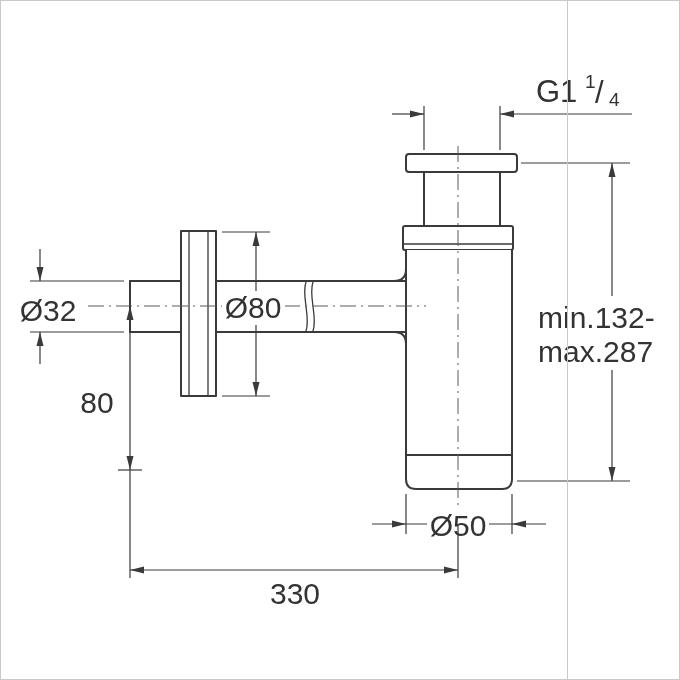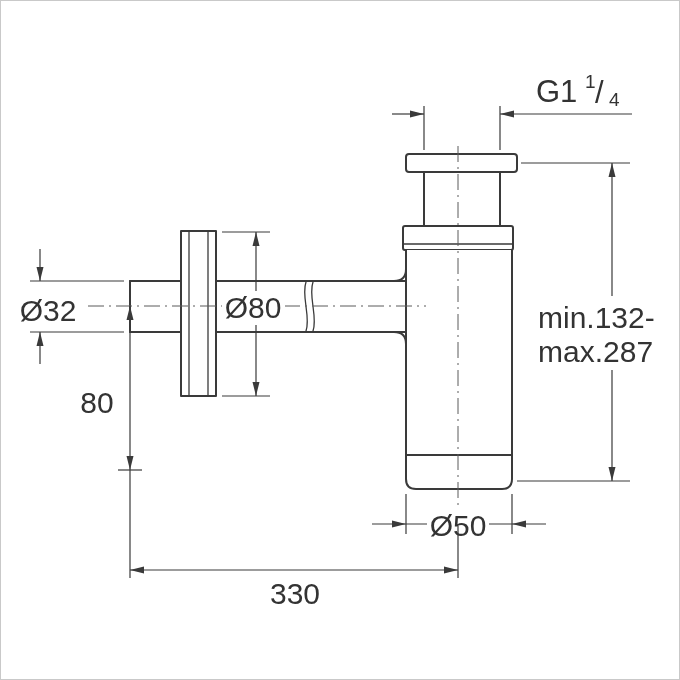--- a/index.html
+++ b/index.html
@@ -1,18 +1,18 @@
 <!DOCTYPE html>
 <html style="--background: #ffffff; --border: #c9c9c9; --line: #3a3a3a; --centerline: #5a5a5a; --text: #333333;"><head>
 <meta charset="utf-8">
 <style>
   html,body{margin:0;padding:0;background:#fff;}
   .canvas{
     position:relative;
-    width:680px;height:680px;
+    width:568px;height:680px;
     background:var(--background,#ffffff);
     outline:1px solid var(--border,#c9c9c9);
     outline-offset:-1px;
     font-family:"Liberation Sans",sans-serif;
   }
   svg{display:block;width:680px;height:680px;}
   .outline{stroke:var(--line,#3a3a3a);stroke-width:2;fill:none;stroke-linejoin:round;stroke-linecap:round;}
   .fillwhite{fill:var(--background,#ffffff);}
   .thin{stroke-width:1.3;}
   .dim{stroke:var(--line,#3a3a3a);stroke-width:1.2;fill:none;}

